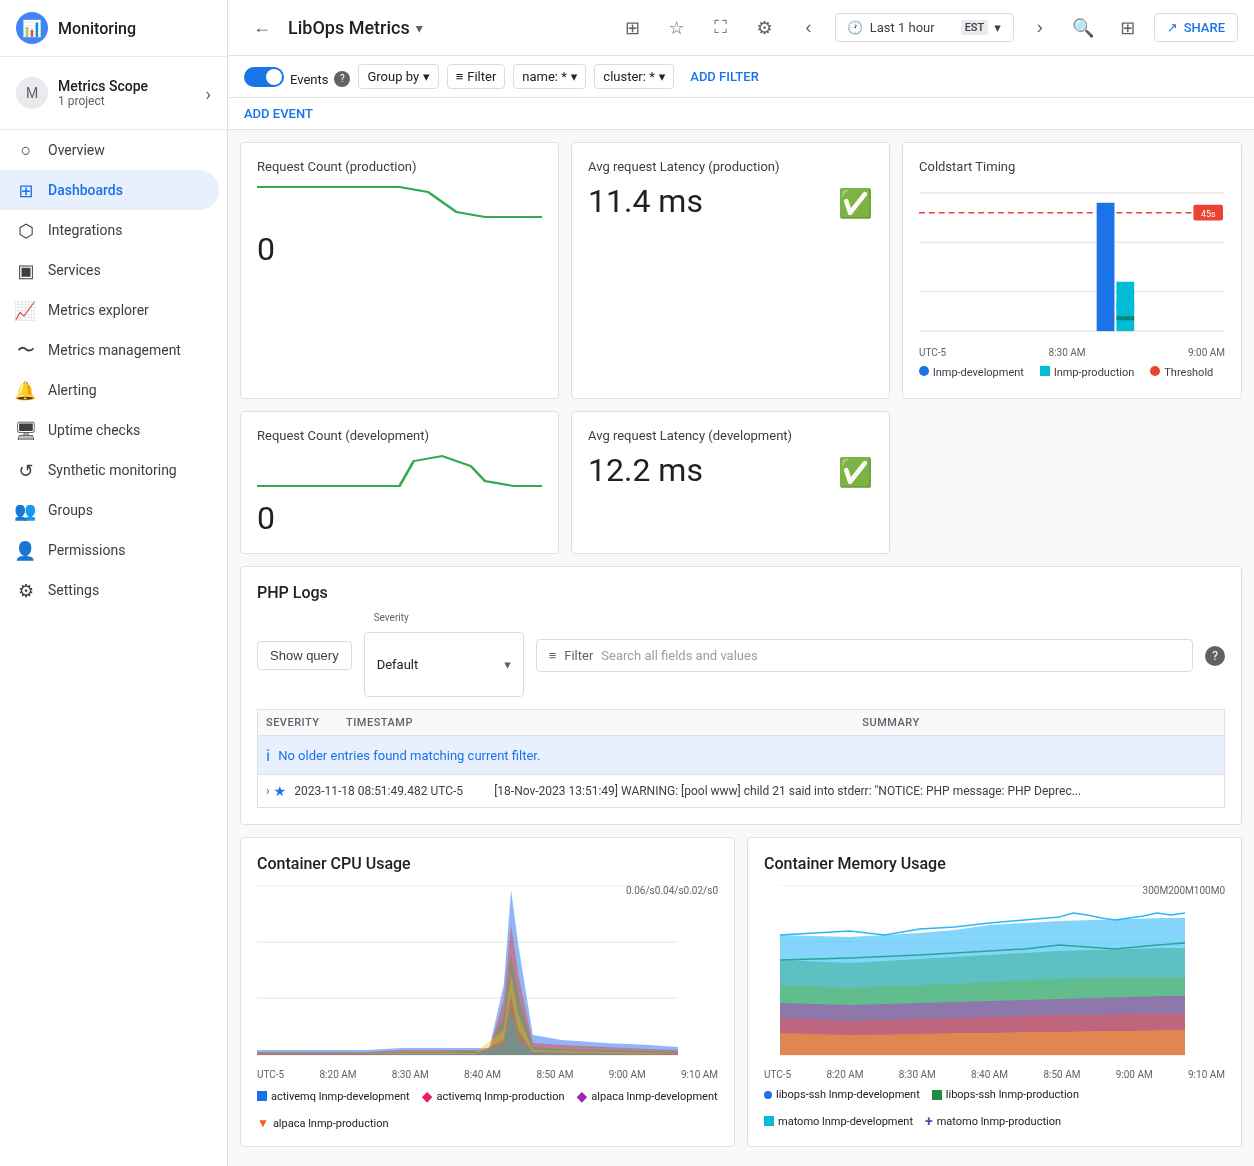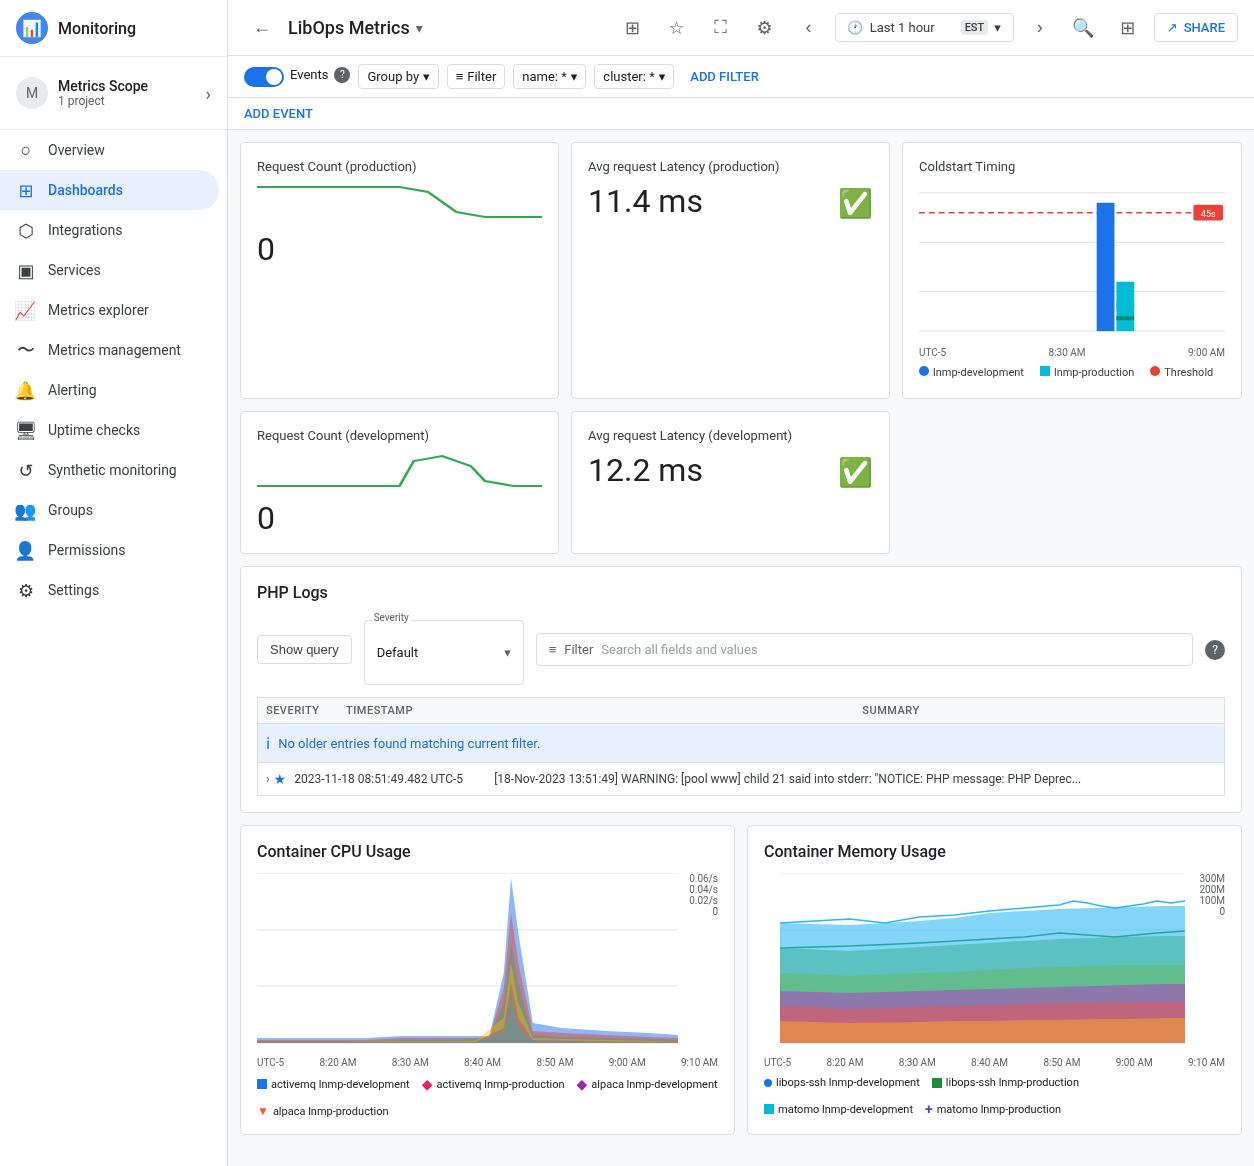--- a/index.html
+++ b/index.html
@@ -31,21 +31,21 @@
     .page-title { font-size: 18px; font-weight: 500; color: #202124; margin-right: auto; display: flex; align-items: center; gap: 6px; }
     .page-title .dropdown-arrow { font-size: 14px; color: #5f6368; }
     .topbar-actions { display: flex; align-items: center; gap: 8px; }
     .icon-btn { width: 36px; height: 36px; border: none; background: none; cursor: pointer; border-radius: 50%; display: flex; align-items: center; justify-content: center; color: #5f6368; font-size: 18px; }
     .time-btn { display: flex; align-items: center; gap: 6px; border: 1px solid #dadce0; border-radius: 4px; padding: 6px 12px; cursor: pointer; font-size: 13px; color: #3c4043; background: #fff; }
     .time-est { background: #e8eaed; border-radius: 3px; padding: 1px 4px; font-size: 11px; font-weight: 500; margin-left: 20px; }
     .share-btn { display: flex; align-items: center; gap: 6px; background: #fff; border: 1px solid #dadce0; border-radius: 4px; padding: 6px 12px; cursor: pointer; font-size: 13px; color: #1a73e8; font-weight: 500; }
 
     
     .filterbar { display: flex; align-items: center; padding: 8px 16px; background: #fff; border-bottom: 1px solid #e0e0e0; gap: 8px; }
-    .toggle-switch { display: flex; align-items: flex-start; gap: 6px; }
+    .toggle-switch { display: flex; align-items: flex-end; gap: 6px; }
     .toggle { width: 40px; height: 20px; background: #1a73e8; border-radius: 10px; position: relative; cursor: pointer; }
     .toggle-knob { width: 16px; height: 16px; background: #fff; border-radius: 50%; position: absolute; right: 2px; top: 2px; }
     .events-label { font-size: 13px; color: #202124; }
     .help-icon { width: 16px; height: 16px; border-radius: 50%; background: #5f6368; color: white; font-size: 10px; display: flex; align-items: center; justify-content: center; cursor: pointer; }
     .filter-chip { display: flex; align-items: center; gap: 4px; border: 1px solid #dadce0; border-radius: 4px; padding: 4px 8px; font-size: 13px; cursor: pointer; background: #fff; }
     .add-filter { font-size: 13px; font-weight: 500; color: #1a73e8; cursor: pointer; padding: 4px 8px; }
     .add-event { color: #1a73e8; font-size: 13px; font-weight: 500; padding: 8px 16px; cursor: pointer; border-bottom: 1px solid #e0e0e0; background: #fff; }
 
     
     .dashboard { flex: 1; overflow-y: auto; padding: 12px; display: flex; flex-direction: column; gap: 12px; background: #f8f9fa; }
@@ -74,21 +74,21 @@
     .legend-dot { width: 10px; height: 10px; border-radius: 50%; }
     .legend-sq { width: 10px; height: 10px; }
 
     
     .logs-card { background: #fff; border: 1px solid #e0e0e0; border-radius: 4px; padding: 16px; }
     .logs-title { font-size: 16px; font-weight: 500; margin-bottom: 12px; }
     .logs-toolbar { display: flex; align-items: center; gap: 12px; margin-bottom: 12px; }
     .show-query-btn { border: 1px solid #dadce0; border-radius: 4px; padding: 6px 12px; font-size: 13px; cursor: pointer; background: #fff; color: #3c4043; }
     .severity-field { position: relative; }
     .severity-label { position: absolute; top: -8px; left: 8px; font-size: 10px; color: #5f6368; background: #fff; padding: 0 2px; }
-    .severity-select { display: flex; align-items: center; gap: 8px; border: 1px solid #dadce0; border-radius: 4px; padding: 24px 12px; font-size: 13px; cursor: pointer; min-width: 160px; background: #fff; }
+    .severity-select { display: flex; align-items: center; gap: 8px; border: 1px solid #dadce0; border-radius: 4px; padding: 24px 12px; font-size: 13px; cursor: pointer; min-width: 160px; background: #fff; margin-top: 12px; }
     .severity-arrow { margin-left: auto; color: #5f6368; }
     .filter-search { display: flex; align-items: center; gap: 8px; border: 1px solid #dadce0; border-radius: 4px; padding: 8px 12px; font-size: 13px; flex: 1; background: #fff; color: #5f6368; }
     .filter-icon { color: #5f6368; }
     .logs-table-header { display: flex; gap: 0; padding: 6px 8px; background: #f8f9fa; border: 1px solid #e0e0e0; border-bottom: none; font-size: 11px; font-weight: 500; color: #5f6368; letter-spacing: 0.5px; }
     .col-sev { width: 80px; }
     .col-ts { width: 220px; }
     .col-sum { flex: 1; text-align: center; }
     .log-info-row { display: flex; align-items: center; gap: 8px; padding: 8px; background: #e8f0fe; border: 1px solid #e0e0e0; font-size: 13px; color: #1a73e8; }
     .log-data-row { display: flex; align-items: center; gap: 0; padding: 8px; border: 1px solid #e0e0e0; border-top: none; font-size: 12px; }
     .expand-btn { color: #5f6368; cursor: pointer; margin-right: 4px; }
@@ -96,21 +96,21 @@
     .log-ts { width: 200px; color: #3c4043; }
     .log-sum { flex: 1; color: #3c4043; overflow: hidden; text-overflow: ellipsis; white-space: nowrap; }
 
     
     .bottom-row { display: flex; gap: 12px; }
     .chart-card { flex: 1; background: #fff; border: 1px solid #e0e0e0; border-radius: 4px; padding: 16px; }
     .chart-card-title { font-size: 16px; font-weight: 500; margin-bottom: 12px; }
     .area-chart { height: 180px; position: relative; }
     .area-chart svg { width: 100%; height: 180px; }
     .chart-axis { display: flex; justify-content: space-between; font-size: 10px; color: #5f6368; margin-top: 4px; }
-    .chart-right-labels { position: absolute; right: 0; top: 0; display: flex; flex-direction: column; justify-content: flex-start; height: 180px; font-size: 10px; color: #5f6368; text-align: right; }
+    .chart-right-labels { position: absolute; right: 0; top: 0; display: flex; flex-direction: row; justify-content: flex-end; height: 180px; font-size: 10px; color: #5f6368; text-align: right; }
     .bottom-legend { display: flex; gap: 12px; flex-wrap: wrap; margin-top: 8px; font-size: 11px; }
     .bottom-legend-item { display: flex; align-items: center; gap: 4px; }
     .legend-color-sq { width: 10px; height: 10px; }
     .legend-color-circle { width: 8px; height: 8px; border-radius: 50%; }
   </style>
 </head>
 <body>
 
 <div class="sidebar">
   <div class="sidebar-header">

